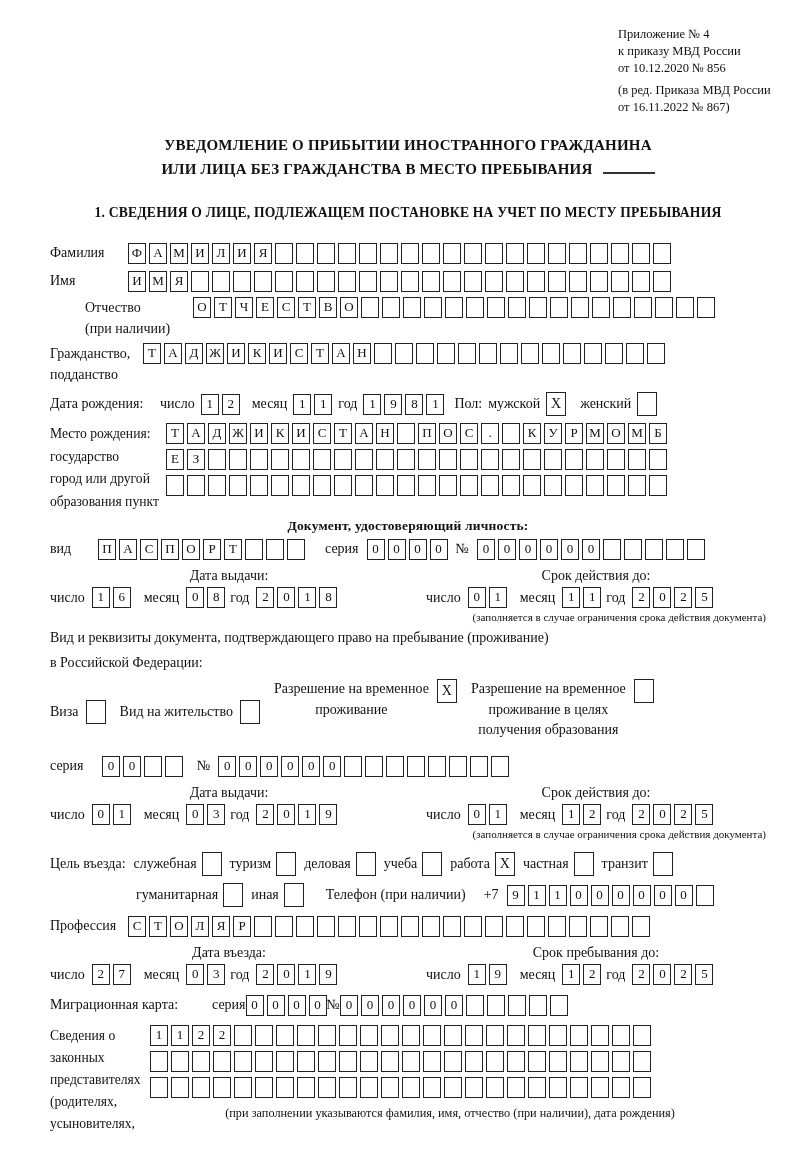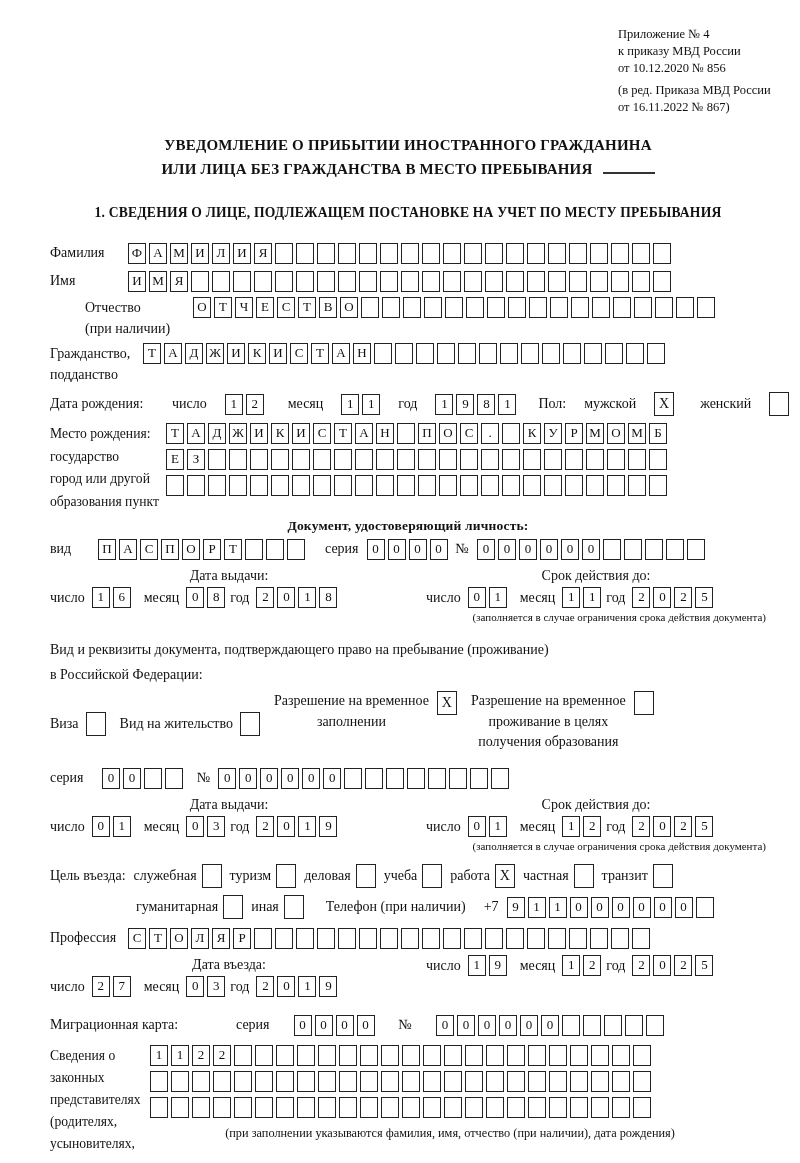--- a/index.html
+++ b/index.html
@@ -44,21 +44,21 @@
 
   
   .halves { display: flex; margin-top: 2px; }
   .half { width: 50%; }
   .half.r { padding-left: 18px; }
   .half-head { text-align: center; font-size: 14px; margin-top: 5px; }
   .dgroup { display: flex; align-items: center; gap: 5px; margin-top: 3px; font-size: 14px; }
   .dgroup .dl { margin-right: 2px; }
   .note { text-align: right; font-size: 11px; margin-top: 3px; }
 
-  .plain { font-size: 14px; margin-top: 16px; line-height: 1.5; }
+  .plain { font-size: 14px; margin-top: 4px; line-height: 1.5; }
 
   
   .opts { display: flex; align-items: flex-start; margin-top: 6px; gap: 14px; }
   .opt { display: flex; align-items: center; gap: 7px; margin-top: 21px; }
   .opt-multi { display: flex; align-items: flex-start; gap: 8px; }
   .optlines { display: flex; flex-direction: column; align-items: center; font-size: 14px; line-height: 1.45; }
 
   
   .purpose { display: flex; align-items: center; gap: 8px; margin-top: 12px; flex-wrap: nowrap; }
   .purpose .pl { margin-right: 0; }
@@ -215,21 +215,21 @@
         <span class="cell"></span>
         <span class="cell"></span>
         <span class="cell"></span>
         <span class="cell"></span>
         <span class="cell"></span>
         <span class="cell"></span>
         <span class="cell"></span>
       </div>
   </div>
 
-  <div class="row" style="gap:18px; margin-top:7px">
+  <div class="row" style="gap:6px; margin-top:7px">
     <span class="lbl" style="width:104px">Дата рождения:</span>
     <span>число</span>
     <span class="cells">
         <span class="cell">1</span>
         <span class="cell">2</span>
       </span>
     <span style="margin-left:6px">месяц</span>
     <span class="cells">
         <span class="cell">1</span>
         <span class="cell">1</span>
@@ -432,21 +432,21 @@
       <span>Виза</span>
       <span class="checkbox"></span>
     </span>
     <span class="opt">
       <span>Вид на жительство</span>
       <span class="checkbox"></span>
     </span>
     <span class="opt-multi">
       <span class="optlines">
         <span>Разрешение на временное</span>
-        <span>заполнении</span>
+        <span>проживание</span>
       </span>
       <span class="checkbox">X</span>
     </span>
     <span class="opt-multi">
       <span class="optlines">
         <span>Разрешение на временное</span>
         <span>проживание в целях</span>
         <span>получения образования</span>
       </span>
       <span class="checkbox"></span>
@@ -633,20 +633,21 @@
         <span class="dl">год</span>
         <span class="cells">
             <span class="cell">2</span>
             <span class="cell">0</span>
             <span class="cell">1</span>
             <span class="cell">9</span>
           </span>
       </div>
     </div>
     <div class="half r">
+      <div class="half-head">Срок пребывания до:</div>
       <div class="dgroup">
         <span class="dl">число</span>
         <span class="cells">
             <span class="cell">1</span>
             <span class="cell">9</span>
           </span>
         <span class="dl" style="margin-left:8px">месяц</span>
         <span class="cells">
             <span class="cell">1</span>
             <span class="cell">2</span>
@@ -655,21 +656,21 @@
         <span class="cells">
             <span class="cell">2</span>
             <span class="cell">0</span>
             <span class="cell">2</span>
             <span class="cell">5</span>
           </span>
       </div>
     </div>
   </div>
 
-  <div class="row" style="gap:24px; margin-top:16px">
+  <div class="row" style="gap:0; margin-top:8px">
     <span class="lbl" style="width:162px">Миграционная карта:</span>
     <span>серия</span>
     <span class="cells">
         <span class="cell">0</span>
         <span class="cell">0</span>
         <span class="cell">0</span>
         <span class="cell">0</span>
       </span>
     <span>№</span>
     <span class="cells">

